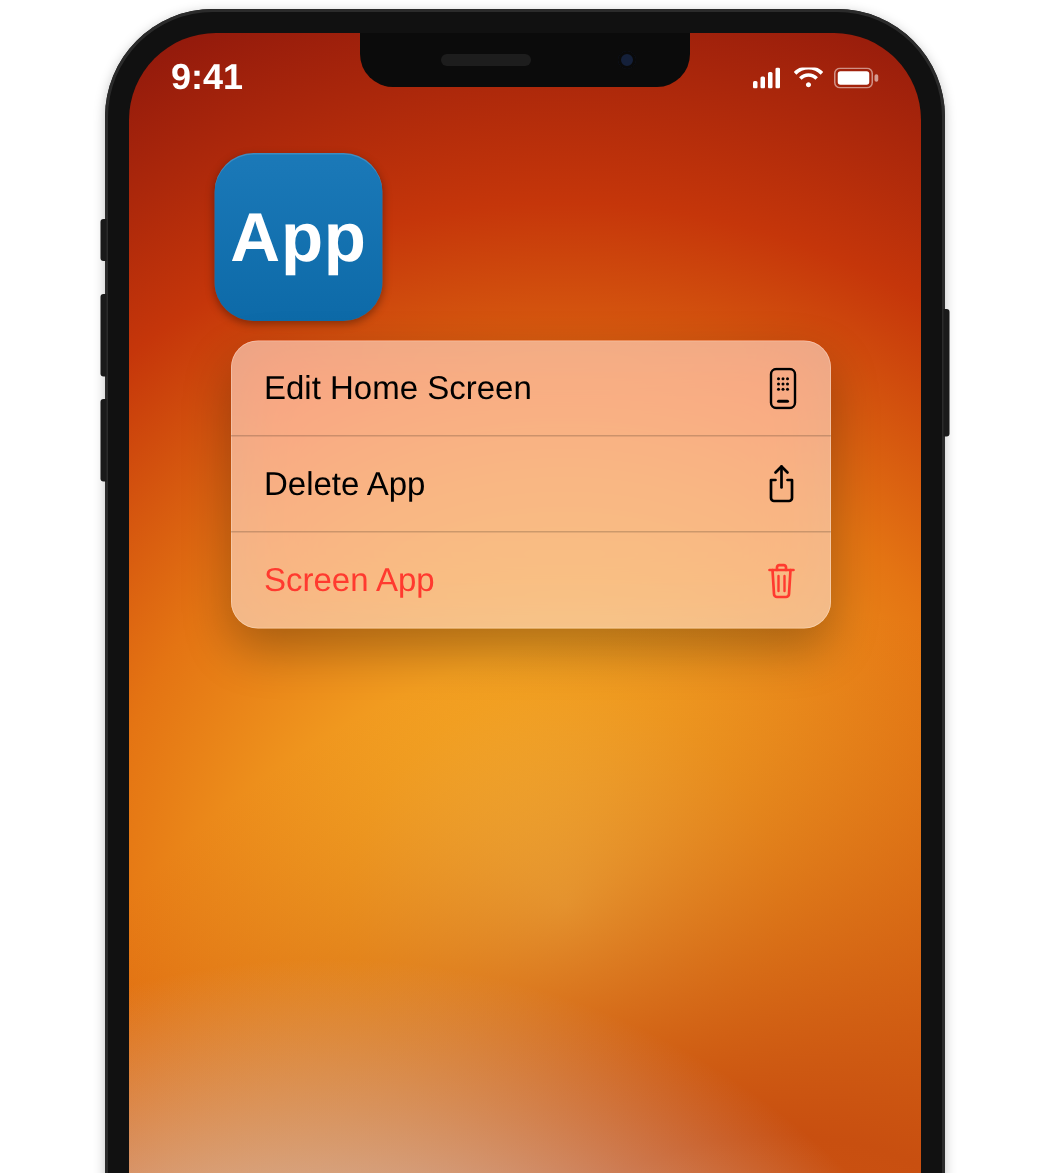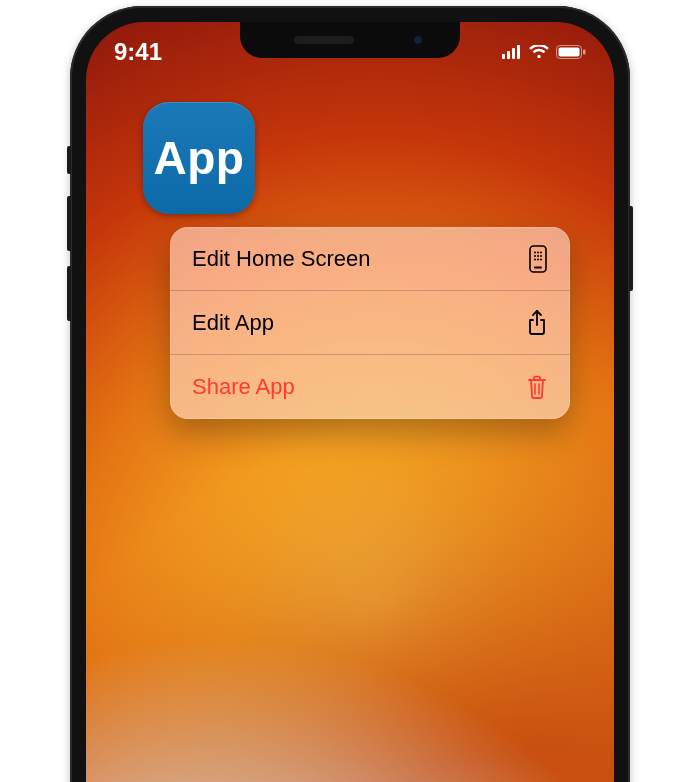--- a/index.html
+++ b/index.html
@@ -95,21 +95,21 @@
     }
     .app-icon span {
       color: #fff;
       font-size: 46px;
       font-weight: 700;
       letter-spacing: 0.5px;
     }
 
     .context-menu {
       position: absolute;
-      top: 205px; left: 84px;
+      top: 205px; left: 68px;
       width: 400px;
       border-radius: 18px;
       overflow: hidden;
       z-index: 15;
       background: rgba(245,225,212,0.62);
       backdrop-filter: blur(24px) saturate(160%);
       -webkit-backdrop-filter: blur(24px) saturate(160%);
       box-shadow: 0 14px 32px rgba(0,0,0,0.28), inset 0 0 0 0.5px rgba(255,255,255,0.35);
     }
     .menu-item {
@@ -188,32 +188,32 @@
             <circle cx="13" cy="11" r="1" fill="#000"></circle>
             <circle cx="7" cy="14.5" r="1" fill="#000"></circle>
             <circle cx="10" cy="14.5" r="1" fill="#000"></circle>
             <circle cx="13" cy="14.5" r="1" fill="#000"></circle>
             <rect x="6" y="21.5" width="8" height="2" rx="1" fill="#000"></rect>
           </svg>
         </span>
       </div>
 
       <div class="menu-item">
-        <span>Edit App</span>
+        <span>Delete App</span>
         <span class="icon">
           <svg width="22" height="28" viewBox="0 0 22 28">
             <path d="M11 2 L11 16" stroke="#000" stroke-width="1.8" stroke-linecap="round"></path>
             <path d="M7 6 L11 2 L15 6" fill="none" stroke="#000" stroke-width="1.8" stroke-linecap="round" stroke-linejoin="round"></path>
             <path d="M4 11 H7 M15 11 H18 M4 11 V23 A2 2 0 0 0 6 25 H16 A2 2 0 0 0 18 23 V11" fill="none" stroke="#000" stroke-width="1.8" stroke-linecap="round" stroke-linejoin="round"></path>
           </svg>
         </span>
       </div>
 
       <div class="menu-item destructive">
-        <span>Share App</span>
+        <span>Screen App</span>
         <span class="icon">
           <svg width="22" height="26" viewBox="0 0 22 26">
             <path d="M3 6 H19" stroke="#ff3a2f" stroke-width="1.8" stroke-linecap="round"></path>
             <path d="M8 6 V4.2 A1.5 1.5 0 0 1 9.5 2.7 H12.5 A1.5 1.5 0 0 1 14 4.2 V6" fill="none" stroke="#ff3a2f" stroke-width="1.8" stroke-linecap="round"></path>
             <path d="M5 6 L6 22 A2 2 0 0 0 8 24 H14 A2 2 0 0 0 16 22 L17 6" fill="none" stroke="#ff3a2f" stroke-width="1.8" stroke-linecap="round" stroke-linejoin="round"></path>
             <path d="M9 10 V20 M13 10 V20" stroke="#ff3a2f" stroke-width="1.6" stroke-linecap="round"></path>
           </svg>
         </span>
       </div>
     </div>

